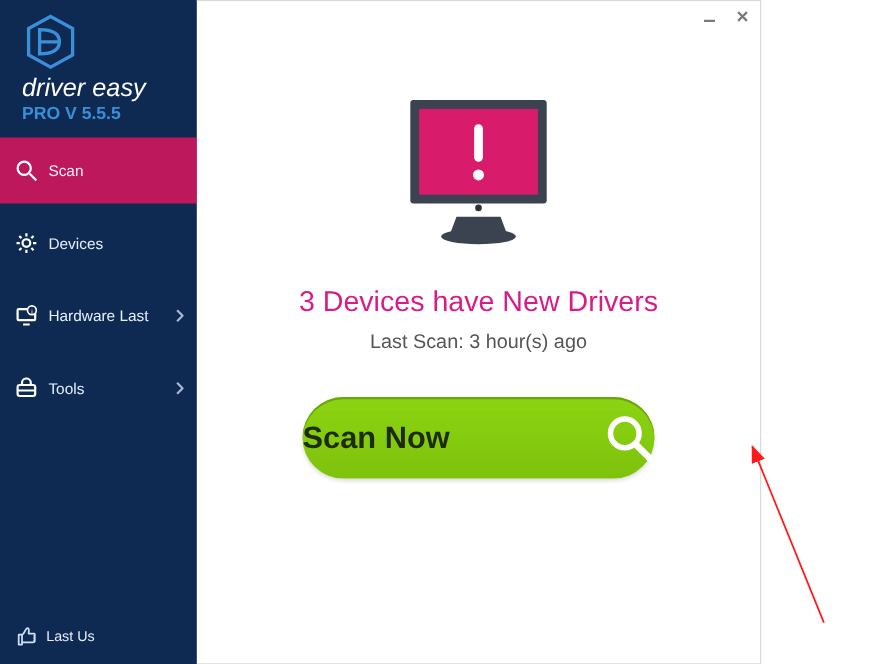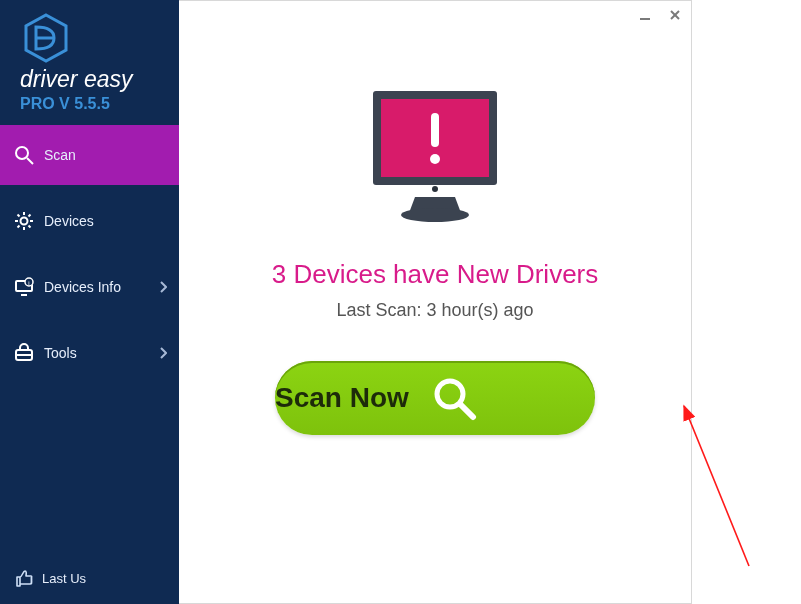--- a/index.html
+++ b/index.html
@@ -4,36 +4,36 @@
 <style>
   * { box-sizing: border-box; margin: 0; padding: 0; font-family: Arial, sans-serif; }
   html, body { width: 801px; height: 604px; overflow: hidden; }
   .app { display: flex; width: 692px; height: 604px; background: #fff; position: relative; }
   .sidebar { width: 179px; background: #0f2a52; display: flex; flex-direction: column; color: #fff; }
   .logo-area { padding: 12px 0 10px 20px; }
   .brand-name { font-size: 23px; font-style: italic; font-weight: 300; color: #fff; margin-top: 2px; font-family: Arial, cursive; }
   .brand-version { font-size: 16px; color: #3a90d8; margin-top: 2px; font-weight: bold; }
   .nav { flex: 1; margin-top: 2px; }
   .nav-item { display: flex; align-items: center; height: 60px; padding-left: 14px; font-size: 14px; color: #e6eefb; cursor: pointer; position: relative; }
-  .nav-item.active { background: #a21caf; }
+  .nav-item.active { background: #be185d; }
   .nav-item .nav-icon { width: 20px; height: 20px; margin-right: 10px; display: flex; align-items: center; justify-content: center; }
   .nav-item .chevron { position: absolute; right: 12px; top: 50%; transform: translateY(-50%); color: #a7b9d6; font-size: 12px; }
   .nav-spacer { height: 6px; }
   .sidebar-footer { display: flex; align-items: center; justify-content: space-between; padding: 10px 12px 16px 14px; }
   .like-us { display: flex; align-items: center; gap: 8px; font-size: 13px; color: #e6eefb; cursor: pointer; }
   .footer-icons { display: flex; flex-direction: column; align-items: center; gap: 10px; margin-right: 0px; position: absolute; right: 10px; bottom: 12px; }
   .footer-icon { width: 24px; height: 24px; display: flex; align-items: center; justify-content: center; cursor: pointer; color: #cfe0f7; }
   .main { flex: 1; background: #fff; position: relative; display: flex; flex-direction: column; align-items: center; border: 1px solid #d8d8d8; border-left: none; }
   .window-controls { position: absolute; right: 4px; top: 2px; display: flex; gap: 6px; }
   .win-btn { width: 24px; height: 24px; display: flex; align-items: center; justify-content: center; color: #7a7a7a; cursor: pointer; font-size: 14px; }
   .monitor { margin-top: 78px; width: 160px; display: flex; flex-direction: column; align-items: center; }
   .monitor svg { display: block; }
   .headline { margin-top: 20px; font-size: 26px; font-weight: normal; color: #d81b8a; }
   .subline { margin-top: 10px; font-size: 18px; color: #555; }
-  .scan-btn { margin-top: 40px; width: 320px; height: 74px; border-radius: 40px; background: linear-gradient(#8cd412, #7ec20c); border: none; display: flex; align-items: center; justify-content: flex-start; gap: 22px; cursor: pointer; box-shadow: 0 2px 0 #6aa50a inset, 0 2px 4px rgba(0,0,0,0.15); }
+  .scan-btn { margin-top: 40px; width: 320px; height: 74px; border-radius: 40px; background: linear-gradient(#8cd412, #7ec20c); border: none; display: flex; align-items: center; justify-content: space-between; gap: 22px; cursor: pointer; box-shadow: 0 2px 0 #6aa50a inset, 0 2px 4px rgba(0,0,0,0.15); }
   .scan-btn-label { font-size: 28px; font-weight: bold; color: #1d2b0a; }
   .scan-btn .mag-icon { width: 46px; height: 46px; display: flex; align-items: center; justify-content: center; }
   .arrow-note { position: absolute; left: 410px; top: 395px; pointer-events: none; }
   svg { display: block; }
 </style>
 </head>
 <body>
 
 <div class="app">
 
@@ -86,21 +86,21 @@
 
       <div class="nav-item">
         <span class="nav-icon">
           <svg width="20" height="20" viewBox="0 0 20 20">
               <rect x="2" y="4" width="16" height="10" rx="1" fill="none" stroke="#fff" stroke-width="2"></rect>
               <line x1="7" y1="18" x2="13" y2="18" stroke="#fff" stroke-width="2"></line>
               <circle cx="15" cy="5" r="4" fill="#0f2a52" stroke="#fff" stroke-width="1.5"></circle>
               <text x="15" y="8" font-size="6" text-anchor="middle" fill="#fff">i</text>
             </svg>
         </span>
-        <span>Devices Info</span>
+        <span>Hardware Last</span>
         <span class="chevron">
           <svg width="8" height="12" viewBox="0 0 8 12">
               <path d="M2 1 L7 6 L2 11" fill="none" stroke="#a7b9d6" stroke-width="2"></path>
             </svg>
         </span>
       </div>
 
       <div class="nav-spacer"></div>
 
       <div class="nav-item">

